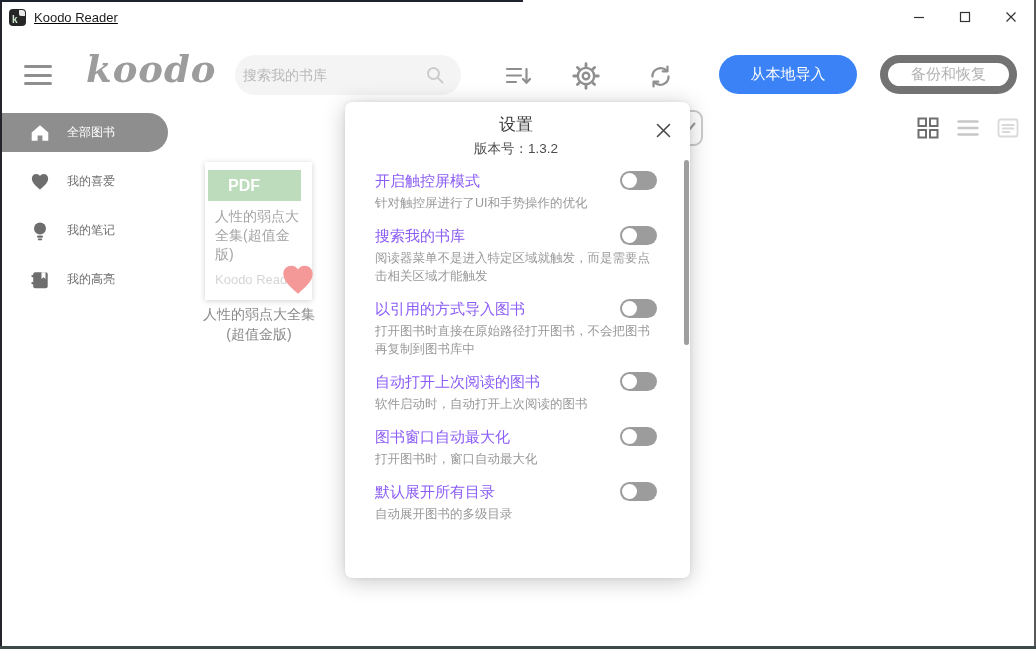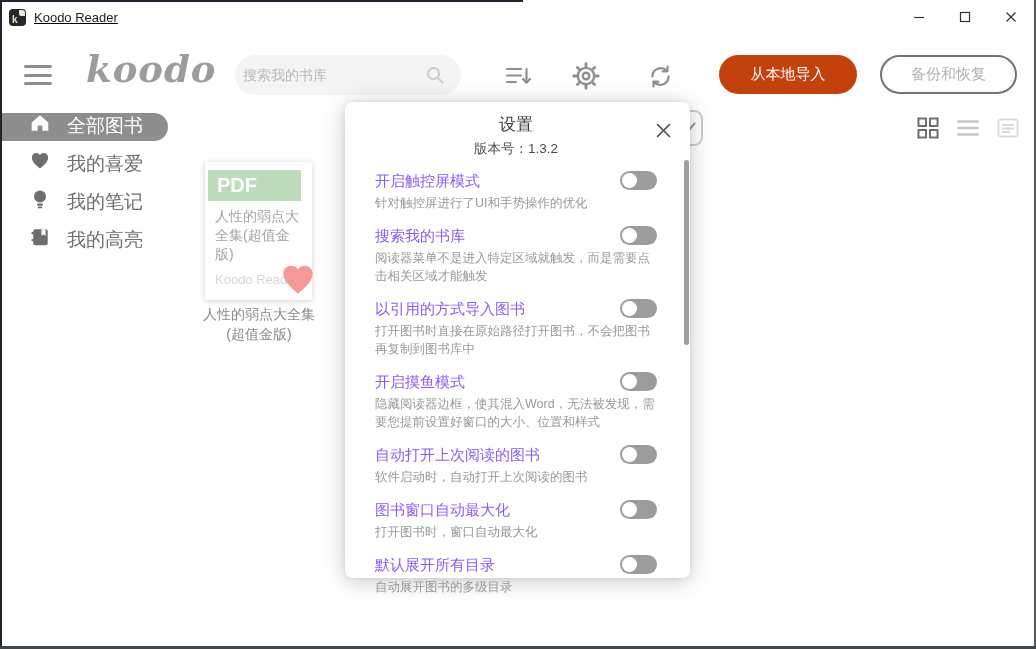--- a/index.html
+++ b/index.html
@@ -25,36 +25,36 @@
   
   .toolbar { position:absolute; left:2px; top:45px; width:1032px; height:60px; z-index:2; }
   .hamburger { position:absolute; left:22px; top:18px; width:28px; height:24px; display:flex; flex-direction:column; justify-content:space-between; padding:2px 0; cursor:pointer; }
   .hamburger span { display:block; height:3px; border-radius:2px; background:#8f8f8f; }
   .logo { position:absolute; left:84px; top:2px; font-family:"DejaVu Serif","Liberation Serif",serif; font-style:italic; font-weight:bold; font-size:37px; color:#9c9c9c; letter-spacing:1px; }
   .search { position:absolute; left:233px; top:10px; width:226px; height:40px; background:#f4f4f4; border-radius:20px; display:flex; align-items:center; }
   .search input { flex:1; border:none; outline:none; background:transparent; margin-left:8px; font-size:14px; color:#0f766e; font-family:inherit; }
   .search input::placeholder { color:#b9b9b9; }
   .search .mag { margin-right:16px; display:flex; }
   .tool-ic { position:absolute; top:20px; cursor:pointer; display:flex; }
-  .btn-import { position:absolute; left:717px; top:10px; width:138px; height:39px; border:none; border-radius:20px; background:#c2410c; color:#fff; font-size:15px; font-family:inherit; cursor:pointer; }
-  .btn-backup { position:absolute; left:878px; top:10px; width:137px; height:39px; border:2px solid #737373; border-radius:20px; background:#fff; color:#b3b3b3; font-size:15px; font-family:inherit; cursor:pointer; }
+  .btn-import { position:absolute; left:717px; top:10px; width:138px; height:39px; border:none; border-radius:20px; background:#3b82f6; color:#fff; font-size:15px; font-family:inherit; cursor:pointer; }
+  .btn-backup { position:absolute; left:878px; top:10px; width:137px; height:39px; border:8px solid #737373; border-radius:20px; background:#fff; color:#b3b3b3; font-size:15px; font-family:inherit; cursor:pointer; }
 
   
   .sidebar { position:absolute; left:2px; top:113px; width:194px; z-index:1; }
-  .sb-item { position:relative; height:28px; margin-bottom:10px; display:flex; color:#6e6e6e; font-size:19px; cursor:pointer; }
+  .sb-item { position:relative; height:39px; margin-bottom:10px; display:flex; align-items:center; color:#6e6e6e; font-size:12px; cursor:pointer; }
   .sb-item.active { background:#8e8e8e; width:166px; border-radius:0 20px 20px 0; color:#fff; }
   .sb-icon { width:20px; height:20px; margin-left:28px; display:flex; align-items:center; justify-content:center; flex:0 0 auto; }
   .sb-label { margin-left:17px; }
 
   
   .select-label { position:absolute; left:207px; top:116px; font-size:14px; color:#6e6e6e; z-index:1;margin-top:46px; }
   .select-check { position:absolute; left:662px; top:110px; width:41px; height:36px; border:2px solid #cbcbcb; border-radius:9px; z-index:1; display:flex; align-items:center; justify-content:flex-end; padding-right:5px; }
 
   .book-card { position:absolute; left:205px; top:162px; width:107px; height:138px; background:#fff; box-shadow:0 1px 6px rgba(0,0,0,0.18); z-index:1; cursor:pointer; }
-  .pdf-badge { position:absolute; left:3px; top:8px; width:93px; height:31px; background:var(--accent-green,#bcdcbb); color:#fff; font-weight:bold; font-size:20px; line-height:31px; padding-left:9px; }
+  .pdf-badge { position:absolute; left:3px; top:8px; width:93px; height:31px; background:var(--accent-green,#bcdcbb); color:#fff; font-weight:bold; font-size:16px; line-height:31px; padding-left:20px; }
   .card-title { position:absolute; left:10px; top:45px; right:5px; font-size:14px; line-height:1.35; color:#a5a5a5; }
   .card-watermark { position:absolute; left:10px; bottom:13px; right:0; font-size:13px; color:#d6d6d6; white-space:nowrap; overflow:hidden; }
   .card-heart { position:absolute; right:-5px; bottom:2px; width:38px; height:36px; z-index:2; }
   .book-caption { position:absolute; left:198px; top:304px; width:122px; text-align:center; font-size:14px; line-height:1.45; color:#8a8a8a; z-index:1; }
 
   .view-icons { position:absolute; top:116px; right:16px; display:flex; gap:16px; z-index:1; }
   .view-ic { width:24px; height:24px; display:flex; align-items:center; justify-content:center; cursor:pointer; }
 
   
   .modal { position:absolute; left:345px; top:102px; width:345px; height:476px; background:#fff; border-radius:7px; box-shadow:0 3px 22px rgba(0,0,0,0.22), 0 0 4px rgba(0,0,0,0.08); z-index:20; padding:11px 33px 0 30px; }
@@ -264,27 +264,20 @@
           </div>
         </div>
         <div class="set-row">
           <div class="set-label">以引用的方式导入图书</div>
           <div class="set-desc">打开图书时直接在原始路径打开图书，不会把图书再复制到图书库中</div>
           <div class="toggle">
             <div class="knob"></div>
           </div>
         </div>
         <div class="set-row">
-          <div class="set-label">开启摸鱼模式</div>
-          <div class="set-desc">隐藏阅读器边框，使其混入Word，无法被发现，需要您提前设置好窗口的大小、位置和样式</div>
-          <div class="toggle">
-            <div class="knob"></div>
-          </div>
-        </div>
-        <div class="set-row">
           <div class="set-label">自动打开上次阅读的图书</div>
           <div class="set-desc">软件启动时，自动打开上次阅读的图书</div>
           <div class="toggle">
             <div class="knob"></div>
           </div>
         </div>
         <div class="set-row">
           <div class="set-label">图书窗口自动最大化</div>
           <div class="set-desc">打开图书时，窗口自动最大化</div>
           <div class="toggle">

